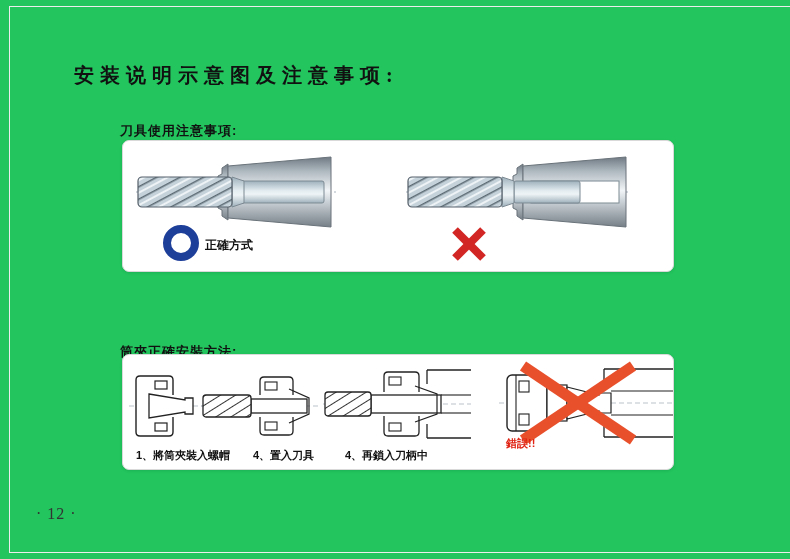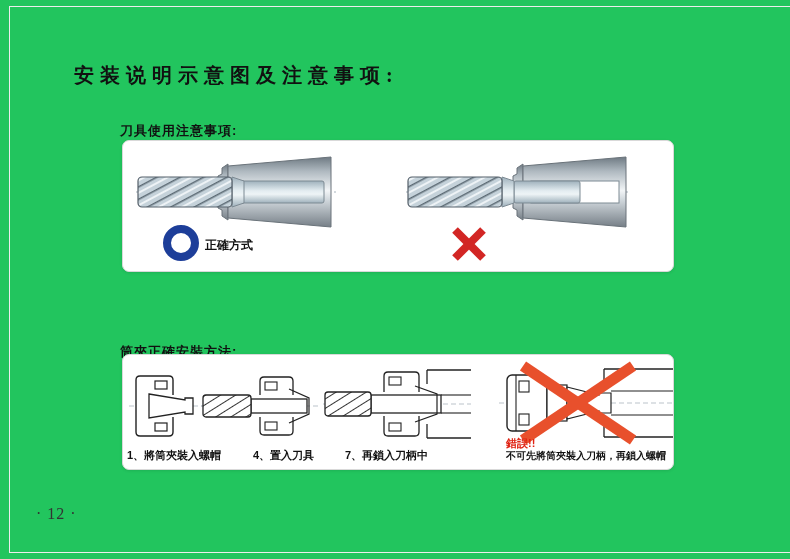--- a/index.html
+++ b/index.html
@@ -15,21 +15,21 @@
   .panel{position:absolute;left:122px;width:550px;background:#fff;border:1px solid #d9d9d9;
         border-radius:7px;box-shadow:0 1px 3px rgba(0,0,0,0.10);}
   .panel1{top:140px;height:130px;text-align:center;}
   .panel2{top:354px;height:114px;}
   .abs{position:absolute;}
   .ok-circle{position:absolute;left:40px;top:84px;width:20px;height:20px;border-radius:50%;
         border:8px solid #1d3e99;background:#fff;}
   .ok-label{position:absolute;left:82px;top:96px;font-size:12px;font-weight:bold;color:#111;}
   .bad-label{position:absolute;left:372px;top:99px;font-size:11px;font-weight:bold;color:#c21a20;}
   .step-caption{position:absolute;top:93px;font-size:11px;font-weight:bold;color:#111;}
-  .cap1{left:4px;} .cap2{left:130px;} .cap3{left:222px;}
+  .cap1{left:13px;} .cap2{left:130px;} .cap3{left:222px;}
   .err-title{position:absolute;left:383px;top:81px;font-size:11px;font-weight:bold;color:#e02313;}
   .err-text{position:absolute;left:383px;top:94px;font-size:10px;font-weight:bold;color:#111;
         letter-spacing:0;}
   .page-num{position:absolute;left:36px;top:505px;font-family:"Liberation Serif",serif;
         font-size:16px;color:#333;letter-spacing:1px;}
   svg{display:block;}
 </style>
 </head>
 <body>
 
@@ -177,19 +177,18 @@
       <rect x="48" y="24" width="20" height="36" fill="#fff" stroke="#222" stroke-width="1.2"></rect>
       <path d="M68,26 L100,34 L100,32 H112 V52 H100 V50 L68,58 Z" fill="#fff" stroke="#222" stroke-width="1.2"></path>
       <g>
         <line x1="24" y1="5" x2="134" y2="79" stroke="#e8502c" stroke-width="11"></line>
         <line x1="134" y1="5" x2="24" y2="79" stroke="#e8502c" stroke-width="11"></line>
       </g>
     </svg>
 
     <div class="step-caption cap1">1、將筒夾裝入螺帽</div>
     <div class="step-caption cap2">4、置入刀具</div>
-    <div class="step-caption cap3">7、再鎖入刀柄中</div>
+    <div class="step-caption cap3">4、再鎖入刀柄中</div>
     <div class="err-title">錯誤!!</div>
-    <div class="err-text">不可先將筒夾裝入刀柄，再鎖入螺帽</div>
   </div>
 
   <div class="page-num">· 12 ·</div>
 </div>
 
 </body></html>

